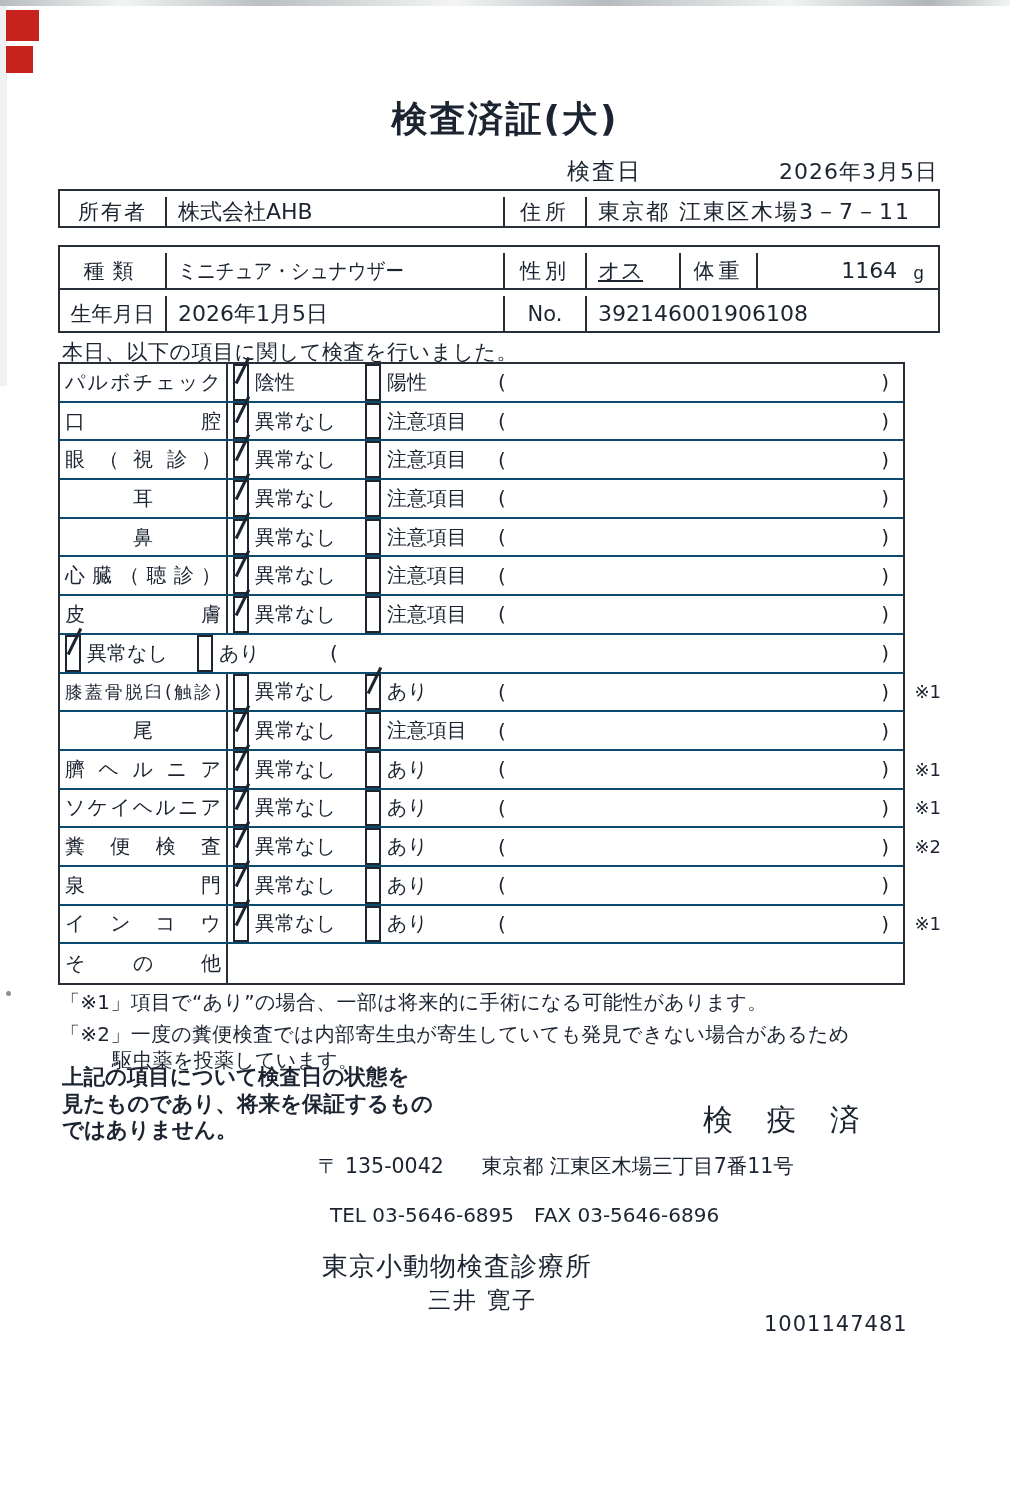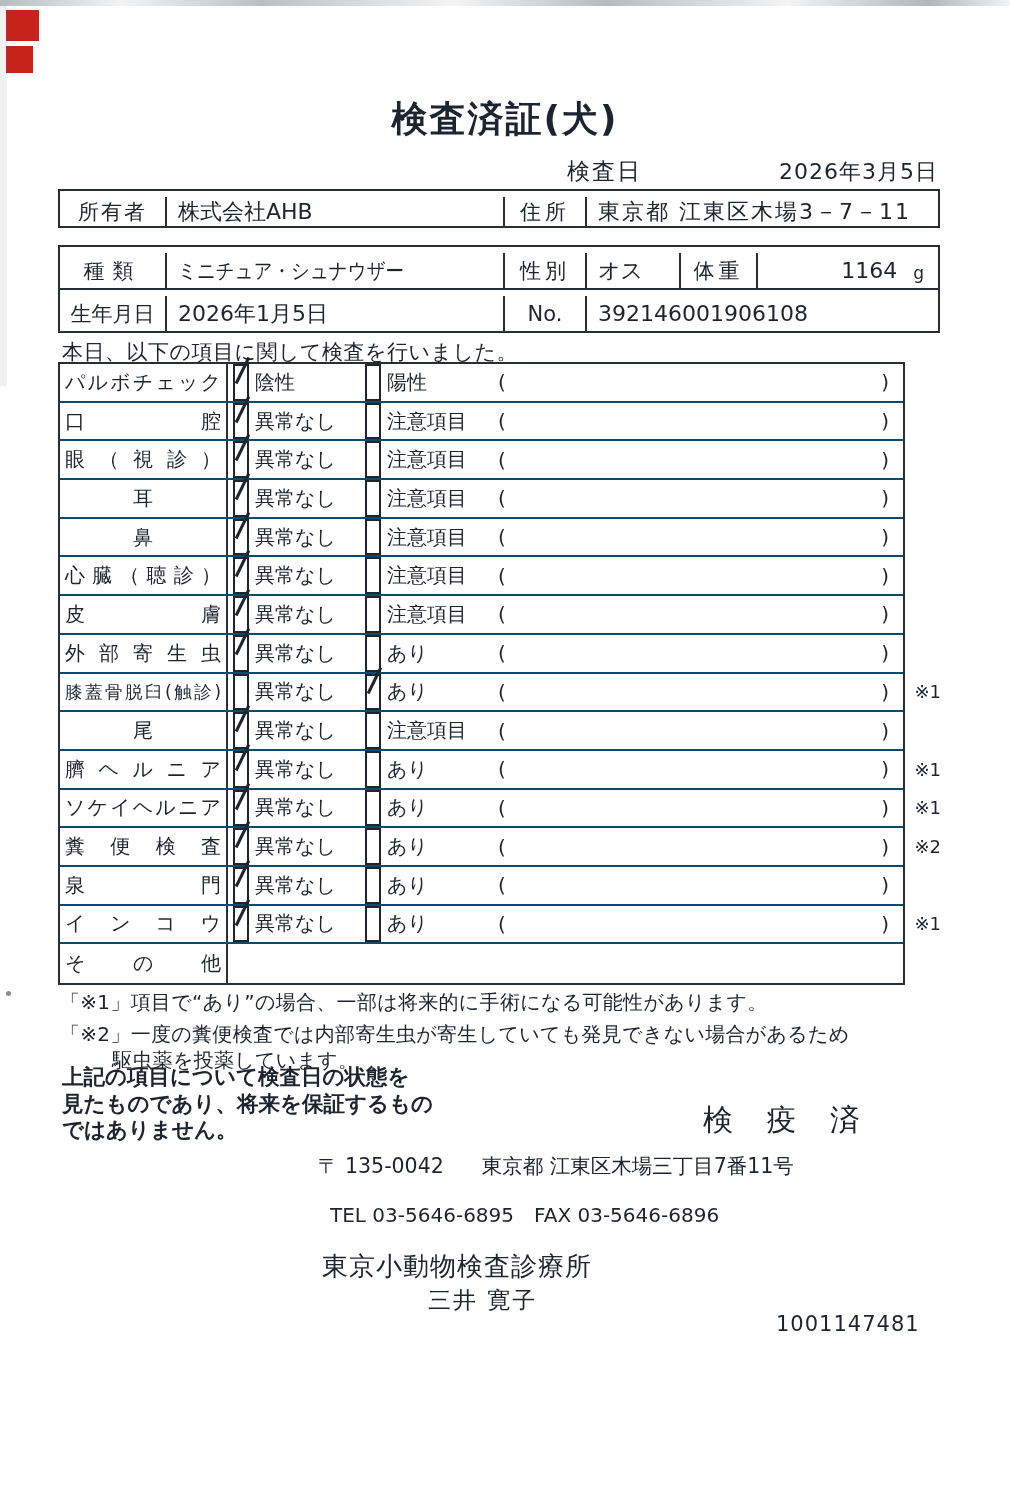--- a/index.html
+++ b/index.html
@@ -29,21 +29,21 @@
   .tbl { left:58px; width:882px; border:2px solid #272e38; display:flex; }
   #owner-table { top:189px; height:39px; }
   #animal-table { top:245px; height:88px; flex-direction:column; }
   .trow { display:flex; flex:1; min-height:0; }
   .trow.first { border-bottom:2px solid #272e38; }
   .cell { display:flex; align-items:center; border-left:2px solid #272e38; overflow:visible;margin-top:6px; }
   .cell.nb { border-left:none; }
   .lab { justify-content:center; font-size:21px; }
   .val { justify-content:flex-start; padding-left:11px; font-size:22px; }
   .w-a { width:105px; } .w-b { width:338px; } .w-c { width:82px; }
-  .w-d { width:94px; } .w-e { width:77px; } .w-f { flex:1; }
+  .w-d { width:94px;text-decoration:underline; } .w-e { width:77px; } .w-f { flex:1; }
   .ls2 { letter-spacing:2px; } .ls4 { letter-spacing:4px; } .ls8 { letter-spacing:8px; }
   .condensed { font-size:21px; transform:scaleX(.88); transform-origin:left center; white-space:nowrap; }
   #weight-value-cell { justify-content:flex-end; padding-right:14px; }
   #weight-unit { font-size:17px; margin-left:16px; padding-top:5px; }
 
   #statement { left:62px; top:338px; font-size:21px; letter-spacing:.5px; }
 
   
   #items-table { left:58px; top:362px; width:847px; height:623px; border:2px solid #272e38; }
   .item-row { position:relative; display:flex; height:38.7px; border-bottom:2px solid #0c4a6e; }
@@ -66,21 +66,21 @@
   #note-2b { top:1047px; left:112px; }
 
   #disclaimer { left:62px; top:1064px; font-size:21.5px; line-height:26.5px; font-weight:600; }
   #quarantine-stamp { left:703px; top:1100px; font-size:30px; letter-spacing:12px; white-space:nowrap; }
   #postal-line { left:318px; top:1152px; font-size:20.5px; }
   #postal-line .gap { display:inline-block; width:38px; }
   #tel-line { left:330px; top:1203px; font-size:20px; }
   #tel-line .gap { display:inline-block; width:20px; }
   #clinic-name { left:322px; top:1249px; font-size:26px; letter-spacing:1px; }
   #vet-name { left:428px; top:1285px; font-size:23px; letter-spacing:2px; }
-  #serial-number { left:764px; top:1312px; font-size:21px; letter-spacing:1px;margin-left:12px; }
+  #serial-number { left:764px; top:1312px; font-size:21px; letter-spacing:1px; }
 </style>
 </head>
 <body>
 
 <div id="page">
 
   <div class="abs" id="top-strip"></div>
   <div class="abs" id="left-band"></div>
   <div class="abs red-mark" id="red-mark-1"></div>
   <div class="abs red-mark" id="red-mark-2"></div>
@@ -216,23 +216,20 @@
         <span class="cb cb1 checked"></span>
         <span class="opt opt1">異常なし</span>
         <span class="cb cb2"></span>
         <span class="opt opt2">注意項目</span>
         <span class="paren popen">(</span>
         <span class="paren pclose">)</span>
       </div>
       <span class="row-note"></span>
     </div>
     <div class="item-row">
-      <div class="row-label">
-          <span class="row-label-text">外部寄生虫</span>
-        </div>
       <div class="row-content">
         <span class="cb cb1 checked"></span>
         <span class="opt opt1">異常なし</span>
         <span class="cb cb2"></span>
         <span class="opt opt2">あり</span>
         <span class="paren popen">(</span>
         <span class="paren pclose">)</span>
       </div>
       <span class="row-note"></span>
     </div>

